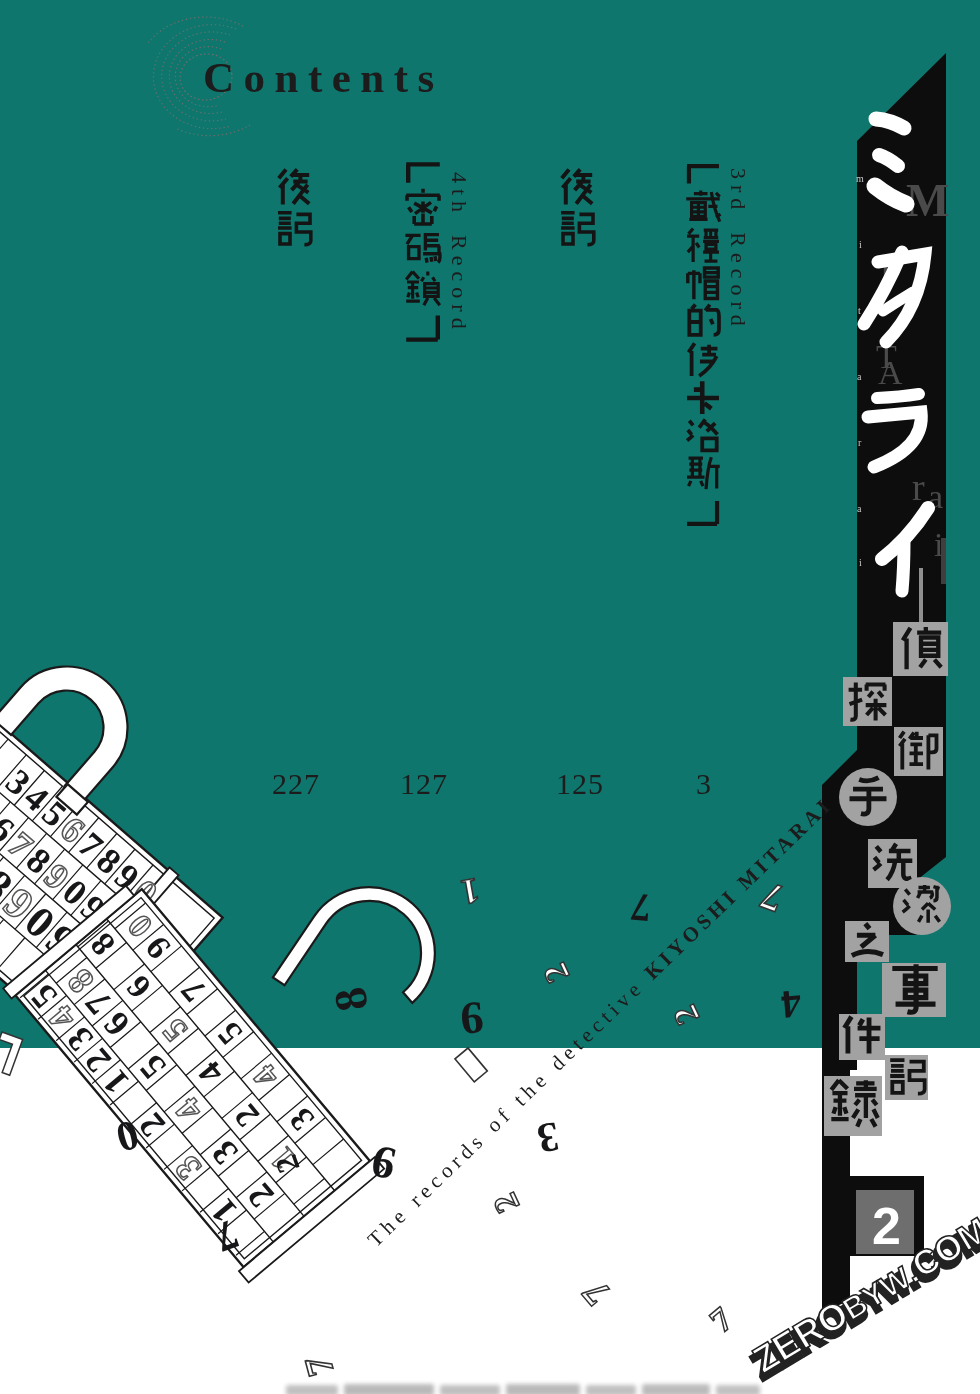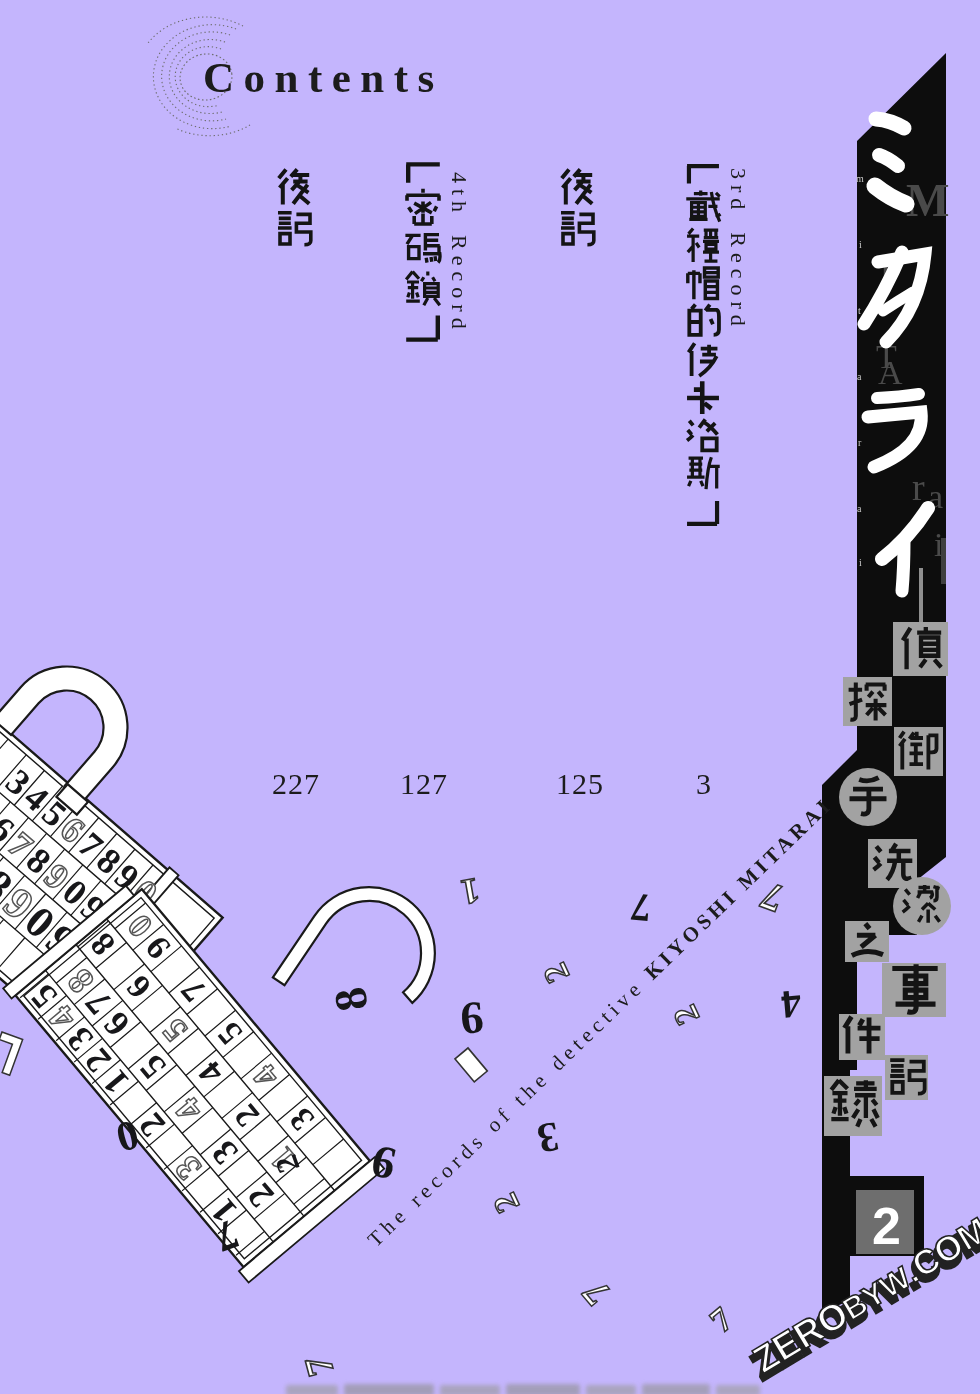--- a/index.html
+++ b/index.html
@@ -1,18 +1,18 @@
 <!DOCTYPE html>
 <html><head>
 <meta charset="utf-8">
 <style>
   html,body{margin:0;padding:0;}
   body{width:980px;height:1394px;background:#ffffff;overflow:hidden;
        font-family:"Liberation Serif", serif;}
-  #page{position:relative;width:980px;height:1394px;background:#c4b5fd;}
+  #page{position:relative;width:980px;height:1048px;background:#0f766e;}
   .abs{position:absolute;}
 </style>
 </head>
 <body>
 <div id="page">
 <svg class="abs" width="980" height="1394" viewBox="0 0 980 1394" style="left:0;top:0">
 <defs>
 
 <g id="k_hou" fill="none" stroke="#141414">
  <path d="M30 6 L12 28 M34 28 L14 52 M22 44 V94"></path>

